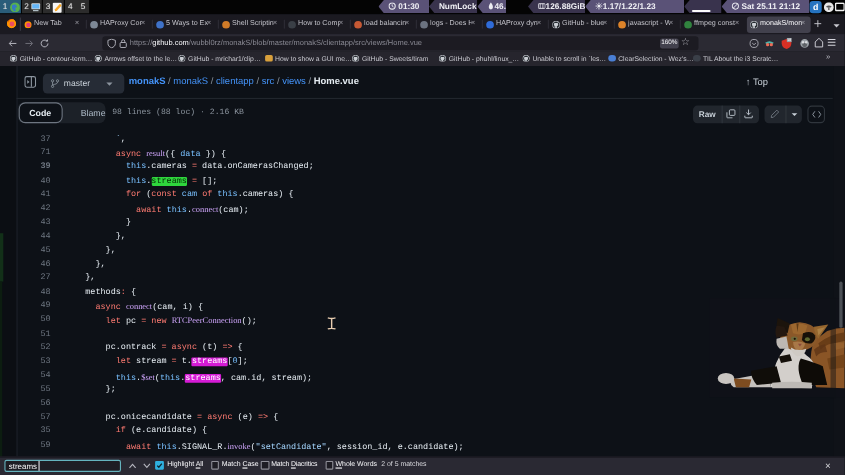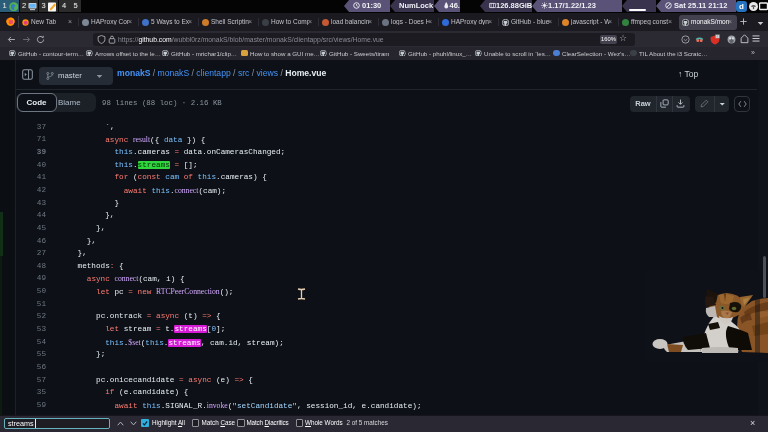--- a/index.html
+++ b/index.html
@@ -263,21 +263,21 @@
   </svg>
 <div class="abs" style="left:58px;top:71px;font-size:7.8px;color:#cdd5dd;">master</div>
 <svg class="abs" style="left:96px;top:73.5px" width="7" height="5" viewBox="0 0 10 7">
     <path d="M1 1.5L5 5.5L9 1.5Z" fill="#8b949e"></path>
   </svg>
 <div class="abs" style="left:117px;top:68px;font-size:8.6px;color:#8b949e;white-space:nowrap;"><span style="color:#4493f8;font-weight:bold;">monakS</span> / <span style="color:#4493f8;">monakS</span> / <span style="color:#4493f8;">clientapp</span> / <span style="color:#4493f8;">src</span> / <span style="color:#4493f8;">views</span> / <span style="color:#e6edf3;font-weight:bold;">Home.vue</span></div>
 <div class="abs" style="left:678px;top:68.5px;font-size:8.5px;color:#c9d1d9;">↑ Top</div>
 
 <div class="abs" style="left:16px;top:93px;width:80px;height:19px;background:#1c2128;border-radius:6px;"></div>
 <div class="abs" style="left:16.5px;top:93px;width:40px;height:19px;background:#0d1117;border:1px solid #6e7681;border-radius:6px;color:#e6edf3;font-weight:bold;font-size:8px;text-align:center;line-height:18px;">Code</div>
-<div class="abs" style="left:58px;top:93px;width:38px;height:19px;color:#adbac7;font-size:8px;text-align:left;line-height:19px;">Blame</div>
+<div class="abs" style="left:58px;top:93px;width:38px;height:19px;color:#adbac7;font-size:8px;text-align:right;line-height:19px;">Blame</div>
 <div class="abs mono" style="left:102px;top:98.5px;font-size:7.4px;color:#8b949e;">98 lines (88 loc) · 2.16 KB</div>
 
 <div class="abs" style="left:630px;top:95.5px;width:60px;height:16px;background:#21262d;border-radius:4px;"></div>
 <div class="abs" style="left:630px;top:95.5px;width:26px;height:16px;color:#c9d1d9;font-size:7.5px;font-weight:bold;text-align:center;line-height:16px;">Raw</div>
 <div class="abs" style="left:656px;top:95.5px;width:1px;height:16px;background:#30363d;"></div>
 <svg class="abs" style="left:659.5px;top:99px" width="9" height="9" viewBox="0 0 16 16">
     <rect x="5.5" y="1.5" width="9" height="9" rx="1.5" fill="none" stroke="#c9d1d9" stroke-width="1.4"></rect>
     <path d="M10.5 14.5h-8a1 1 0 0 1-1-1v-8" fill="none" stroke="#c9d1d9" stroke-width="1.4"></path>
   </svg>
 <div class="abs" style="left:672px;top:95.5px;width:1px;height:16px;background:#30363d;"></div>

